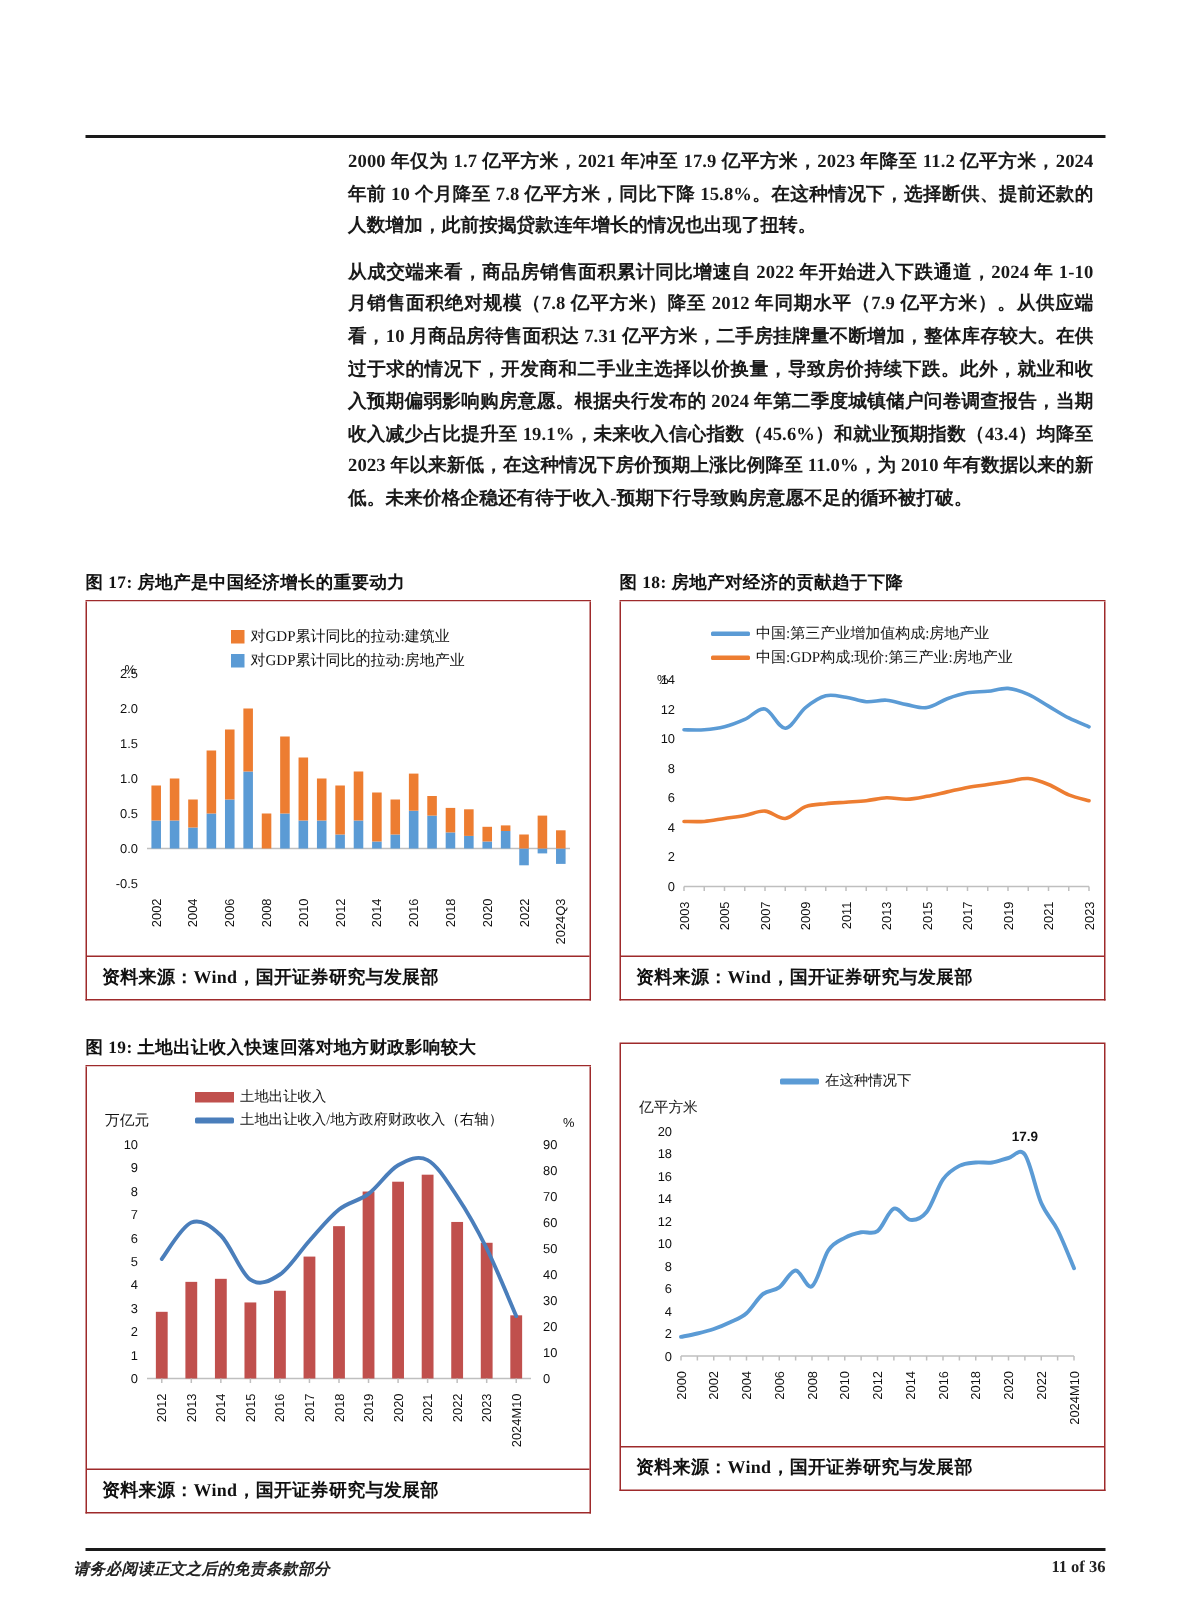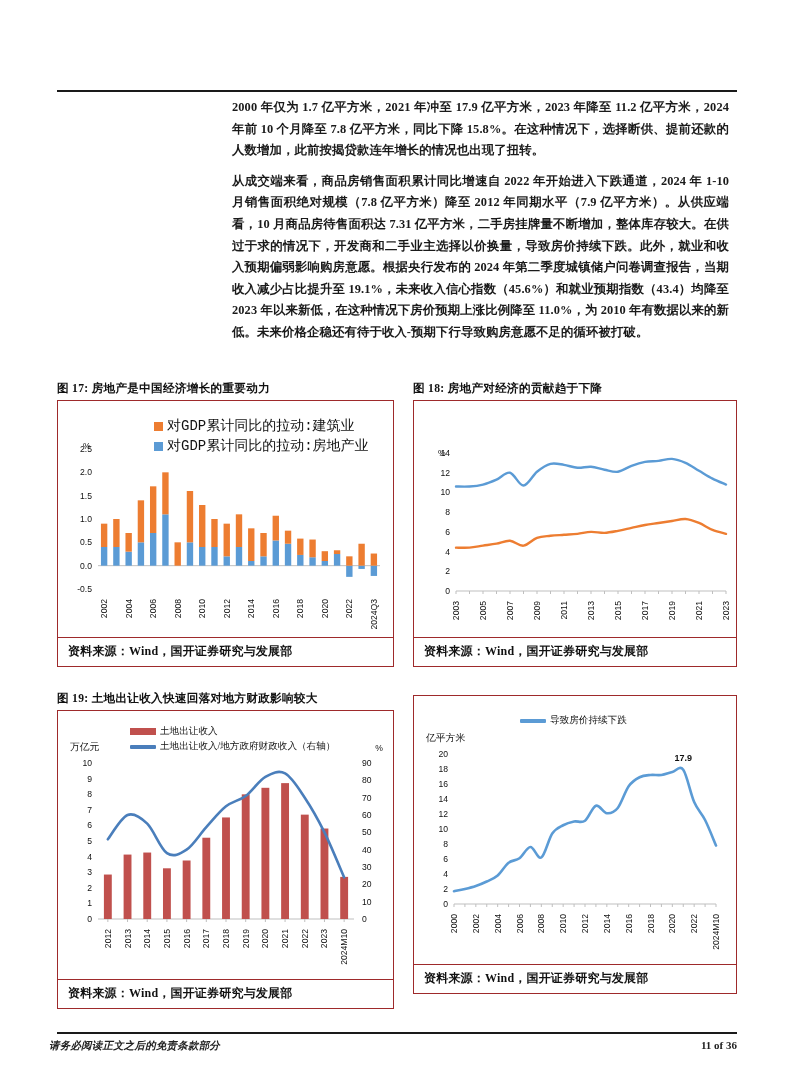--- a/index.html
+++ b/index.html
@@ -81,22 +81,22 @@
   }
   .chart-area{position:relative;width:100%;}
 
   
   .legend{position:absolute;display:flex;flex-direction:column;gap:2px;}
   .legend-row{display:flex;align-items:center;gap:4px;white-space:nowrap;}
   .lg-swatch{width:9px;height:9px;flex:none;}
   .lg-line{width:26px;height:3.5px;flex:none;border-radius:1px;}
   .lg-bar{width:26px;height:7px;flex:none;}
   .lg-label{
-    font-size:14px;color:#111;
-    font-family:Liberation Mono, monospace;
+    font-size:10px;color:#111;
+    font-family:Liberation Serif, serif;
   }
   .lg-label.serif{font-family:"Liberation Serif","DejaVu Serif",serif;font-size:9.6px;}
 
   .axis-unit{
     position:absolute;font-size:8.6px;color:#111;
     font-family:"Liberation Sans","DejaVu Sans",sans-serif;
   }
   .axis-unit.serif{font-family:"Liberation Serif","DejaVu Serif",serif;font-size:9.8px;}
 
   
@@ -211,20 +211,30 @@
       </div>
       <div class="fig-src">资料来源：Wind，国开证券研究与发展部</div>
     </div>
   </div>
 
   <div class="fig" style="left:413px;top:381px;width:324px;">
     <div class="fig-title">图 18:  房地产对经济的贡献趋于下降</div>
     <div class="fig-rule"></div>
     <div class="fig-box">
       <div class="chart-area" style="height:236px;">
+        <div class="legend" style="left:60px;top:14px;">
+          <div class="legend-row">
+            <span class="lg-line" style="background:#5B9BD5"></span>
+            <span class="lg-label">中国:第三产业增加值构成:房地产业</span>
+          </div>
+          <div class="legend-row">
+            <span class="lg-line" style="background:#ED7D31"></span>
+            <span class="lg-label">中国:GDP构成:现价:第三产业:房地产业</span>
+          </div>
+        </div>
         <div class="axis-unit" style="left:24px;top:47px;">%</div>
         <svg id="svg18" width="324" height="236" style="position:absolute;left:0;top:0;">
             <text x="36" y="55" font-size="8.6" font-family="&quot;Liberation Sans&quot;, sans-serif" fill="#111" text-anchor="end">14</text>
             <text x="36" y="74.71428571428572" font-size="8.6" font-family="&quot;Liberation Sans&quot;, sans-serif" fill="#111" text-anchor="end">12</text>
             <text x="36" y="94.42857142857143" font-size="8.6" font-family="&quot;Liberation Sans&quot;, sans-serif" fill="#111" text-anchor="end">10</text>
             <text x="36" y="114.14285714285715" font-size="8.6" font-family="&quot;Liberation Sans&quot;, sans-serif" fill="#111" text-anchor="end">8</text>
             <text x="36" y="133.85714285714286" font-size="8.6" font-family="&quot;Liberation Sans&quot;, sans-serif" fill="#111" text-anchor="end">6</text>
             <text x="36" y="153.57142857142858" font-size="8.6" font-family="&quot;Liberation Sans&quot;, sans-serif" fill="#111" text-anchor="end">4</text>
             <text x="36" y="173.28571428571428" font-size="8.6" font-family="&quot;Liberation Sans&quot;, sans-serif" fill="#111" text-anchor="end">2</text>
             <text x="36" y="193" font-size="8.6" font-family="&quot;Liberation Sans&quot;, sans-serif" fill="#111" text-anchor="end">0</text>
@@ -355,21 +365,21 @@
     </div>
   </div>
 
   <div class="fig" style="left:413px;top:691px;width:324px;">
     <div class="fig-rule"></div>
     <div class="fig-box">
       <div class="chart-area" style="height:268px;">
         <div class="legend" style="left:106px;top:18px;">
           <div class="legend-row">
             <span class="lg-line" style="background:#5B9BD5"></span>
-            <span class="lg-label serif">导致房价持续下跌</span>
+            <span class="lg-label serif">在这种情况下</span>
           </div>
         </div>
         <div class="axis-unit serif" style="left:12px;top:36px;">亿平方米</div>
         <svg id="svg20" width="324" height="268" style="position:absolute;left:0;top:0;">
             <text x="34" y="61" font-size="8.6" font-family="&quot;Liberation Sans&quot;, sans-serif" fill="#111" text-anchor="end">20</text>
             <text x="34" y="76" font-size="8.6" font-family="&quot;Liberation Sans&quot;, sans-serif" fill="#111" text-anchor="end">18</text>
             <text x="34" y="91" font-size="8.6" font-family="&quot;Liberation Sans&quot;, sans-serif" fill="#111" text-anchor="end">16</text>
             <text x="34" y="106" font-size="8.6" font-family="&quot;Liberation Sans&quot;, sans-serif" fill="#111" text-anchor="end">14</text>
             <text x="34" y="121" font-size="8.6" font-family="&quot;Liberation Sans&quot;, sans-serif" fill="#111" text-anchor="end">12</text>
             <text x="34" y="136" font-size="8.6" font-family="&quot;Liberation Sans&quot;, sans-serif" fill="#111" text-anchor="end">10</text>

